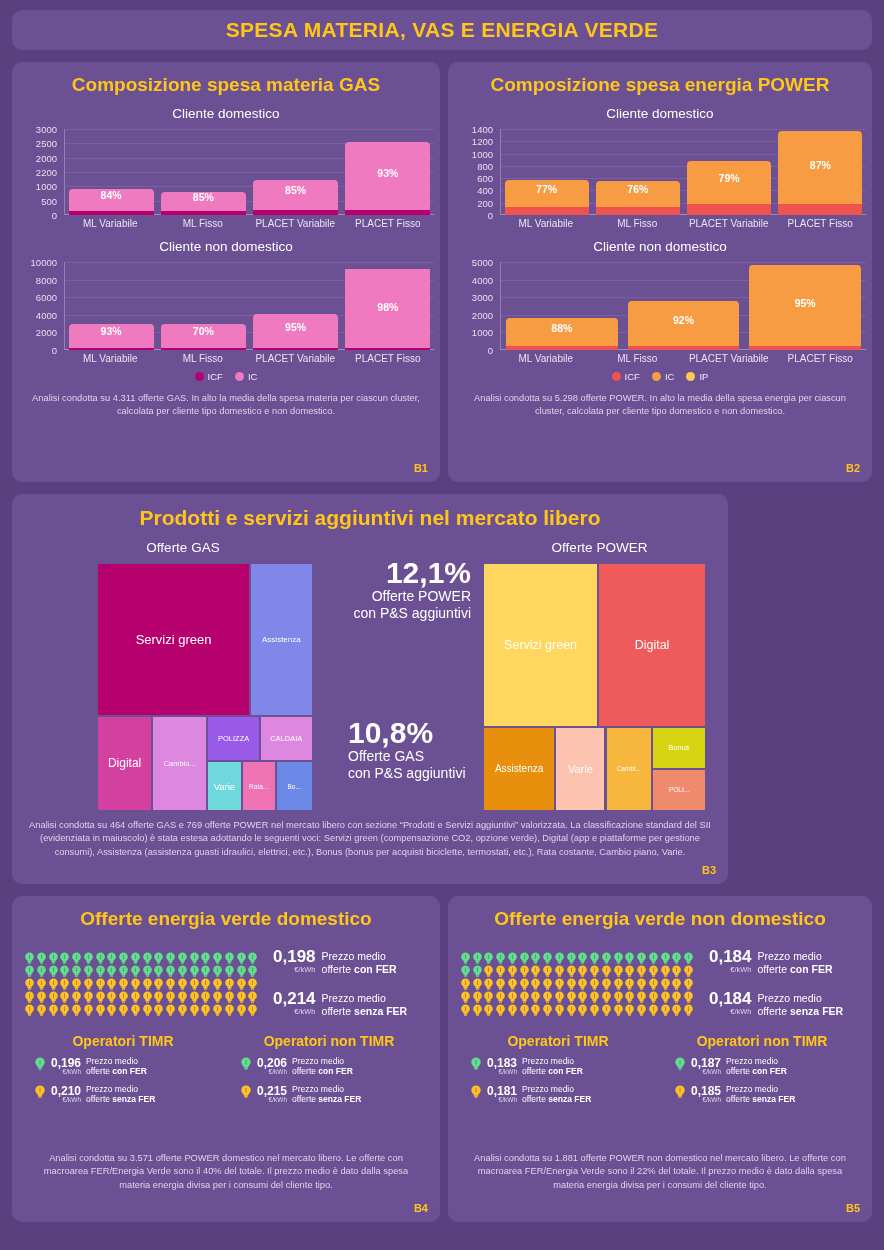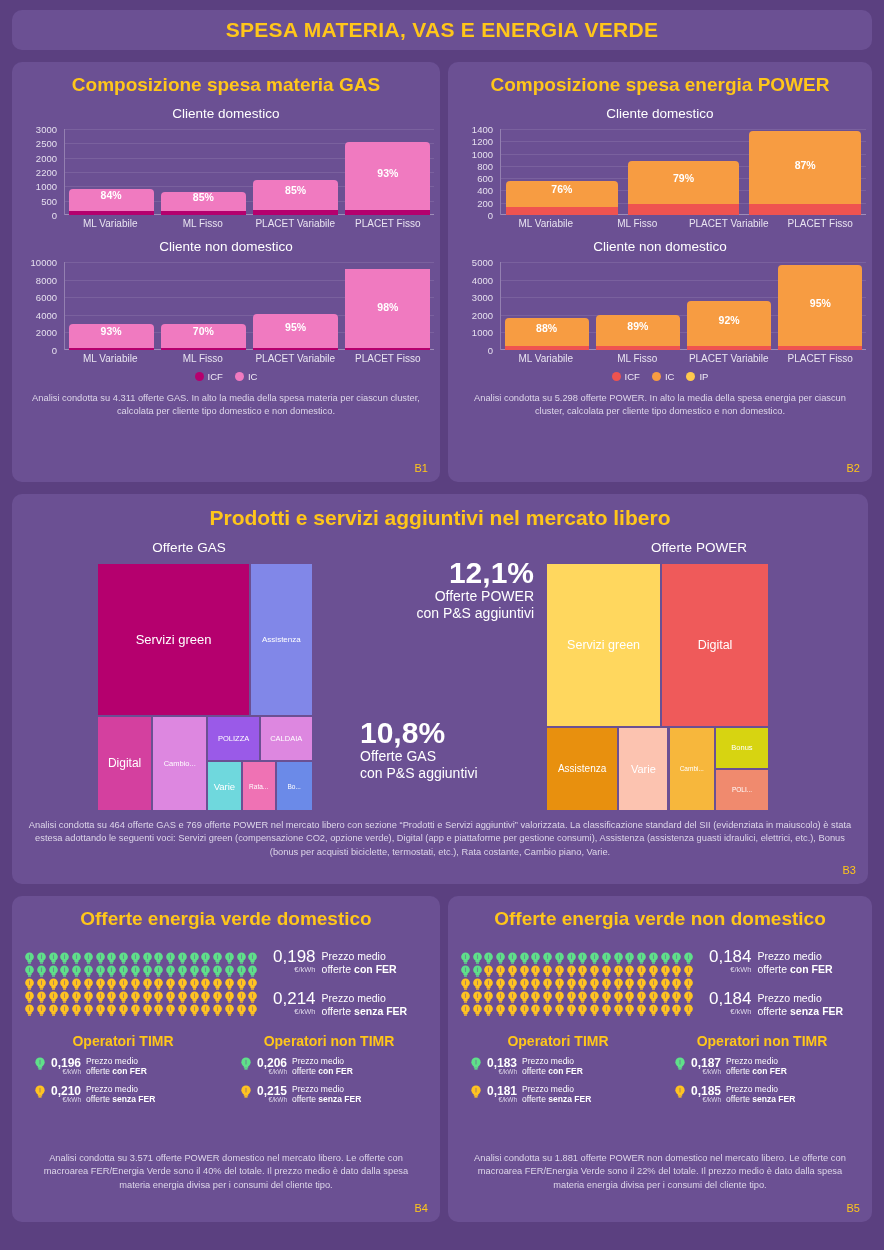--- a/index.html
+++ b/index.html
@@ -45,37 +45,37 @@
   .xlabel { flex: 1; text-align: center; color: #e9e4f1; font-size: 10px; padding-top: 3px; white-space: nowrap; }
 
   .legend { display: flex; justify-content: center; gap: 12px; margin-top: 7px; }
   .legend-item { display: flex; align-items: center; gap: 4px; }
   .dot { width: 9px; height: 9px; border-radius: 50%; display: inline-block; }
   .legend-label { color: #efeaf6; font-size: 9.5px; }
 
   .note { color: #ded7ea; font-size: 9.3px; line-height: 1.45; text-align: center; padding: 0 18px; }
   .tag {
     position: absolute; right: 12px; bottom: 8px; color: #ffc61a;
-    font-size: 11px; font-weight: normal;
+    font-size: 11px; font-weight: bold;
   }
 
   
   .tm { position: relative; }
   .tm-cell { position: absolute; display: flex; align-items: center; justify-content: center;
              color: #fff; text-align: center; overflow: hidden; border: 1px solid #6b5093; }
   .tm-label { padding: 0 2px; white-space: nowrap; overflow: hidden; text-overflow: ellipsis; }
 
   .big-pct { color:#fff; font-size: 30px; font-weight: bold; line-height: 1; }
   .big-sub { color:#fff; font-size: 14px; line-height: 1.2; }
 
   
   .bulbgrid { display: grid; grid-template-columns: repeat(20, 1fr); gap: 0px; }
   .bulb { width: 11px; height: 13px; }
   .price-row { display: flex; align-items: flex-start; gap: 6px; }
-  .price-num { color:#fff; font-size: 17px; font-weight: normal; line-height: 1.05; }
+  .price-num { color:#fff; font-size: 17px; font-weight: bold; line-height: 1.05; }
   .price-unit { color:#ded8ea; font-size: 7.5px; text-align: right; display:block; line-height: 1; }
   .price-desc { color:#fff; font-size: 10.5px; line-height: 1.25; padding-top: 2px; }
   .price-desc b { font-weight: bold; }
   .op-title { color:#ffc61a; font-size: 14px; font-weight: bold; text-align:center; }
   .op-row { display:flex; align-items:center; gap:5px; margin-top: 7px; }
   .op-num { color:#fff; font-size: 12px; font-weight: bold; line-height: 1.05; }
   .op-unit { color:#ded8ea; font-size: 6.5px; display:block; text-align:right; line-height:1; }
   .op-desc { color:#fff; font-size: 8.5px; line-height: 1.25; }
 </style>
 </head>
@@ -253,20 +253,28 @@
         <div class="gridline" style="top:73.71428571428572px"></div>
                 <div class="gridline" style="top:61.42857142857143px"></div>
                 <div class="gridline" style="top:49.142857142857146px"></div>
                 <div class="gridline" style="top:36.85714285714286px"></div>
                 <div class="gridline" style="top:24.57142857142857px"></div>
                 <div class="gridline" style="top:12.285714285714292px"></div>
                 <div class="gridline" style="top:0px"></div>
                 <div class="baseline"></div>
         <div class="bars">
                   <div class="barwrap">
+      <div class="bar" style="height:34.707142857142856px">
+
+        <div class="seg" style="height:26.7245px;background:#f79c42"></div>
+        <div class="seg" style="height:7.982642857142857px;background:#ef5350"></div>
+        <div class="bar-pct" style="bottom:20.008667857142857px">77%</div>
+      </div>
+                  </div>
+                  <div class="barwrap">
       <div class="bar" style="height:33.66285714285714px">
 
         <div class="seg" style="height:25.583771428571428px;background:#f79c42"></div>
         <div class="seg" style="height:8.079085714285714px;background:#ef5350"></div>
         <div class="bar-pct" style="bottom:19.591782857142856px">76%</div>
       </div>
                   </div>
                   <div class="barwrap">
       <div class="bar" style="height:53.995714285714286px">
 
@@ -316,28 +324,20 @@
         <div class="bars">
                   <div class="barwrap">
       <div class="bar" style="height:31.785600000000002px">
 
         <div class="seg" style="height:27.971328000000003px;background:#f79c42"></div>
         <div class="seg" style="height:3.8142720000000003px;background:#ef5350"></div>
         <div class="bar-pct" style="bottom:16.401369600000002px">88%</div>
       </div>
                   </div>
                   <div class="barwrap">
-      <div class="bar" style="height:34.531200000000005px">
-
-        <div class="seg" style="height:30.732768000000004px;background:#f79c42"></div>
-        <div class="seg" style="height:3.7984320000000005px;background:#ef5350"></div>
-        <div class="bar-pct" style="bottom:17.628177600000004px">89%</div>
-      </div>
-                  </div>
-                  <div class="barwrap">
       <div class="bar" style="height:48.910399999999996px">
 
         <div class="seg" style="height:44.997568px;background:#f79c42"></div>
         <div class="seg" style="height:3.912832px;background:#ef5350"></div>
         <div class="bar-pct" style="bottom:24.161737600000002px">92%</div>
       </div>
                   </div>
                   <div class="barwrap">
       <div class="bar" style="height:85.2192px">
 
@@ -369,21 +369,21 @@
           <div class="legend-item">
        <span class="dot" style="background:#ffc94d"></span>
        <span class="legend-label">IP</span>
           </div>
         </div>
       <div class="note" style="margin-top:10px;">Analisi condotta su 5.298 offerte POWER. In alto la media della spesa energia per ciascun cluster, calcolata per cliente tipo domestico e non domestico.</div>
       <div class="tag">B2</div>
     </div>
   </div>
 
-  <div class="card" style="width:856px;height:390px;margin-top:12px;">
+  <div class="card" style="width:716px;height:390px;margin-top:12px;">
     <div class="card-title" style="font-size:21px;">Prodotti e servizi aggiuntivi nel mercato libero</div>
 
     <div style="display:flex;margin-top:10px;">
 
       <div style="width:330px;margin-left:12px;">
         <div class="sub-title" style="margin-top:0;">Offerte GAS</div>
         <div class="tm" id="tm-gas" style="width:245px;height:248px;margin:8px auto 0 73px;">
             <div class="tm-cell" style="left:0%;top:0%;width:62.5%;height:61.5%;background:#b5006e">
       <span class="tm-label" style="font-size:13px">Servizi green</span>
             </div>

